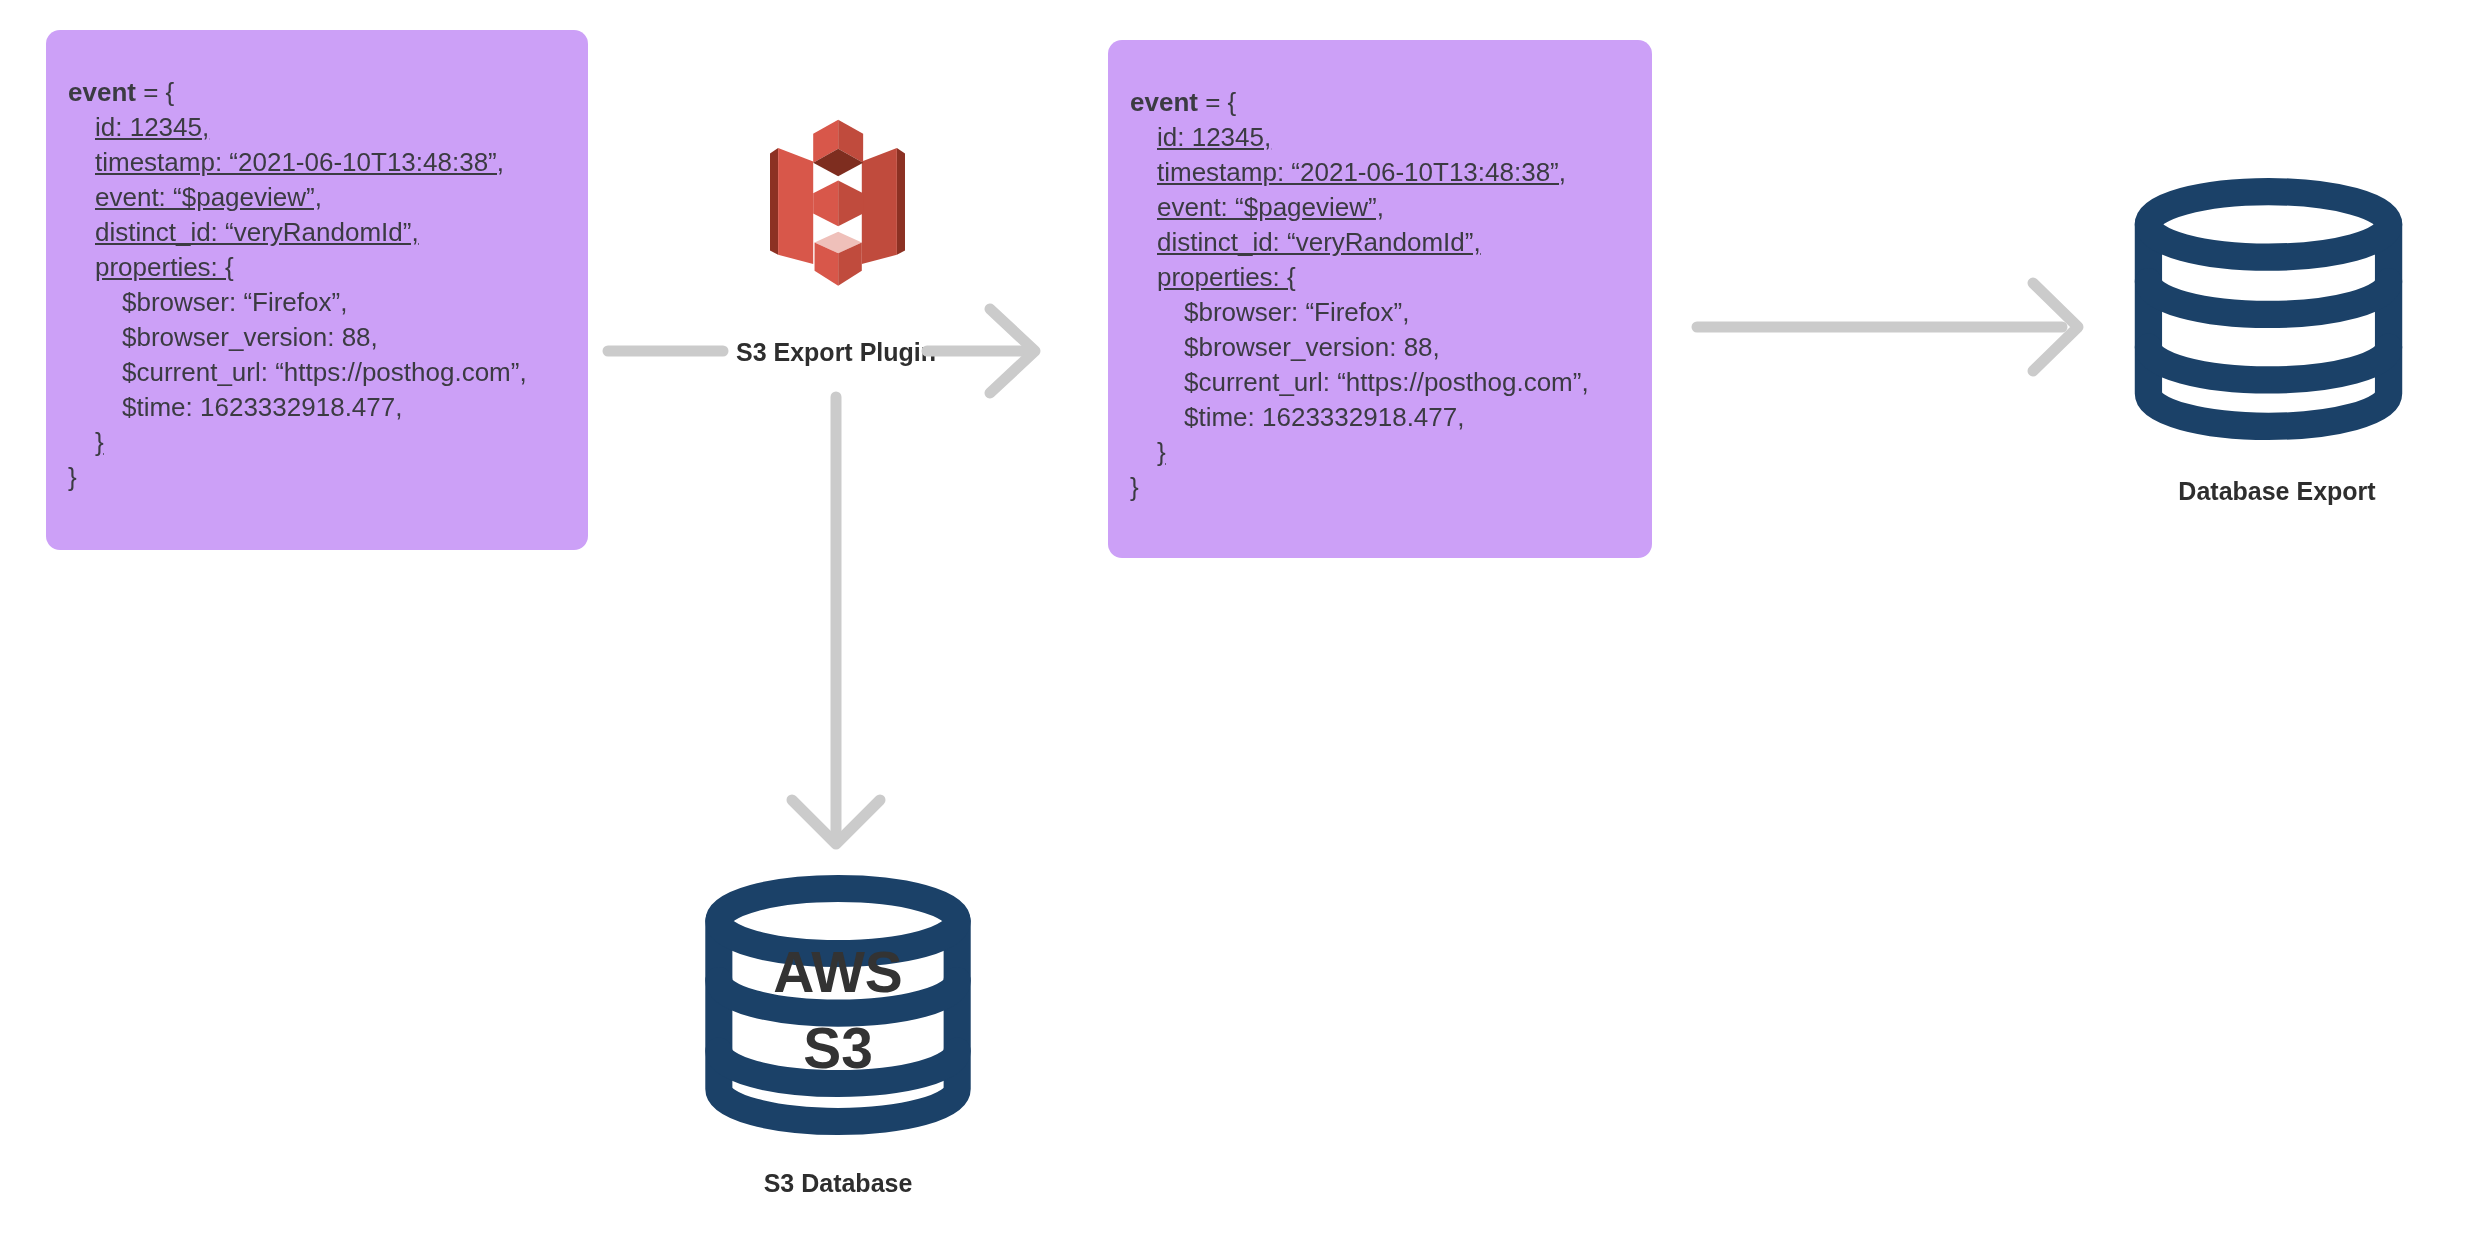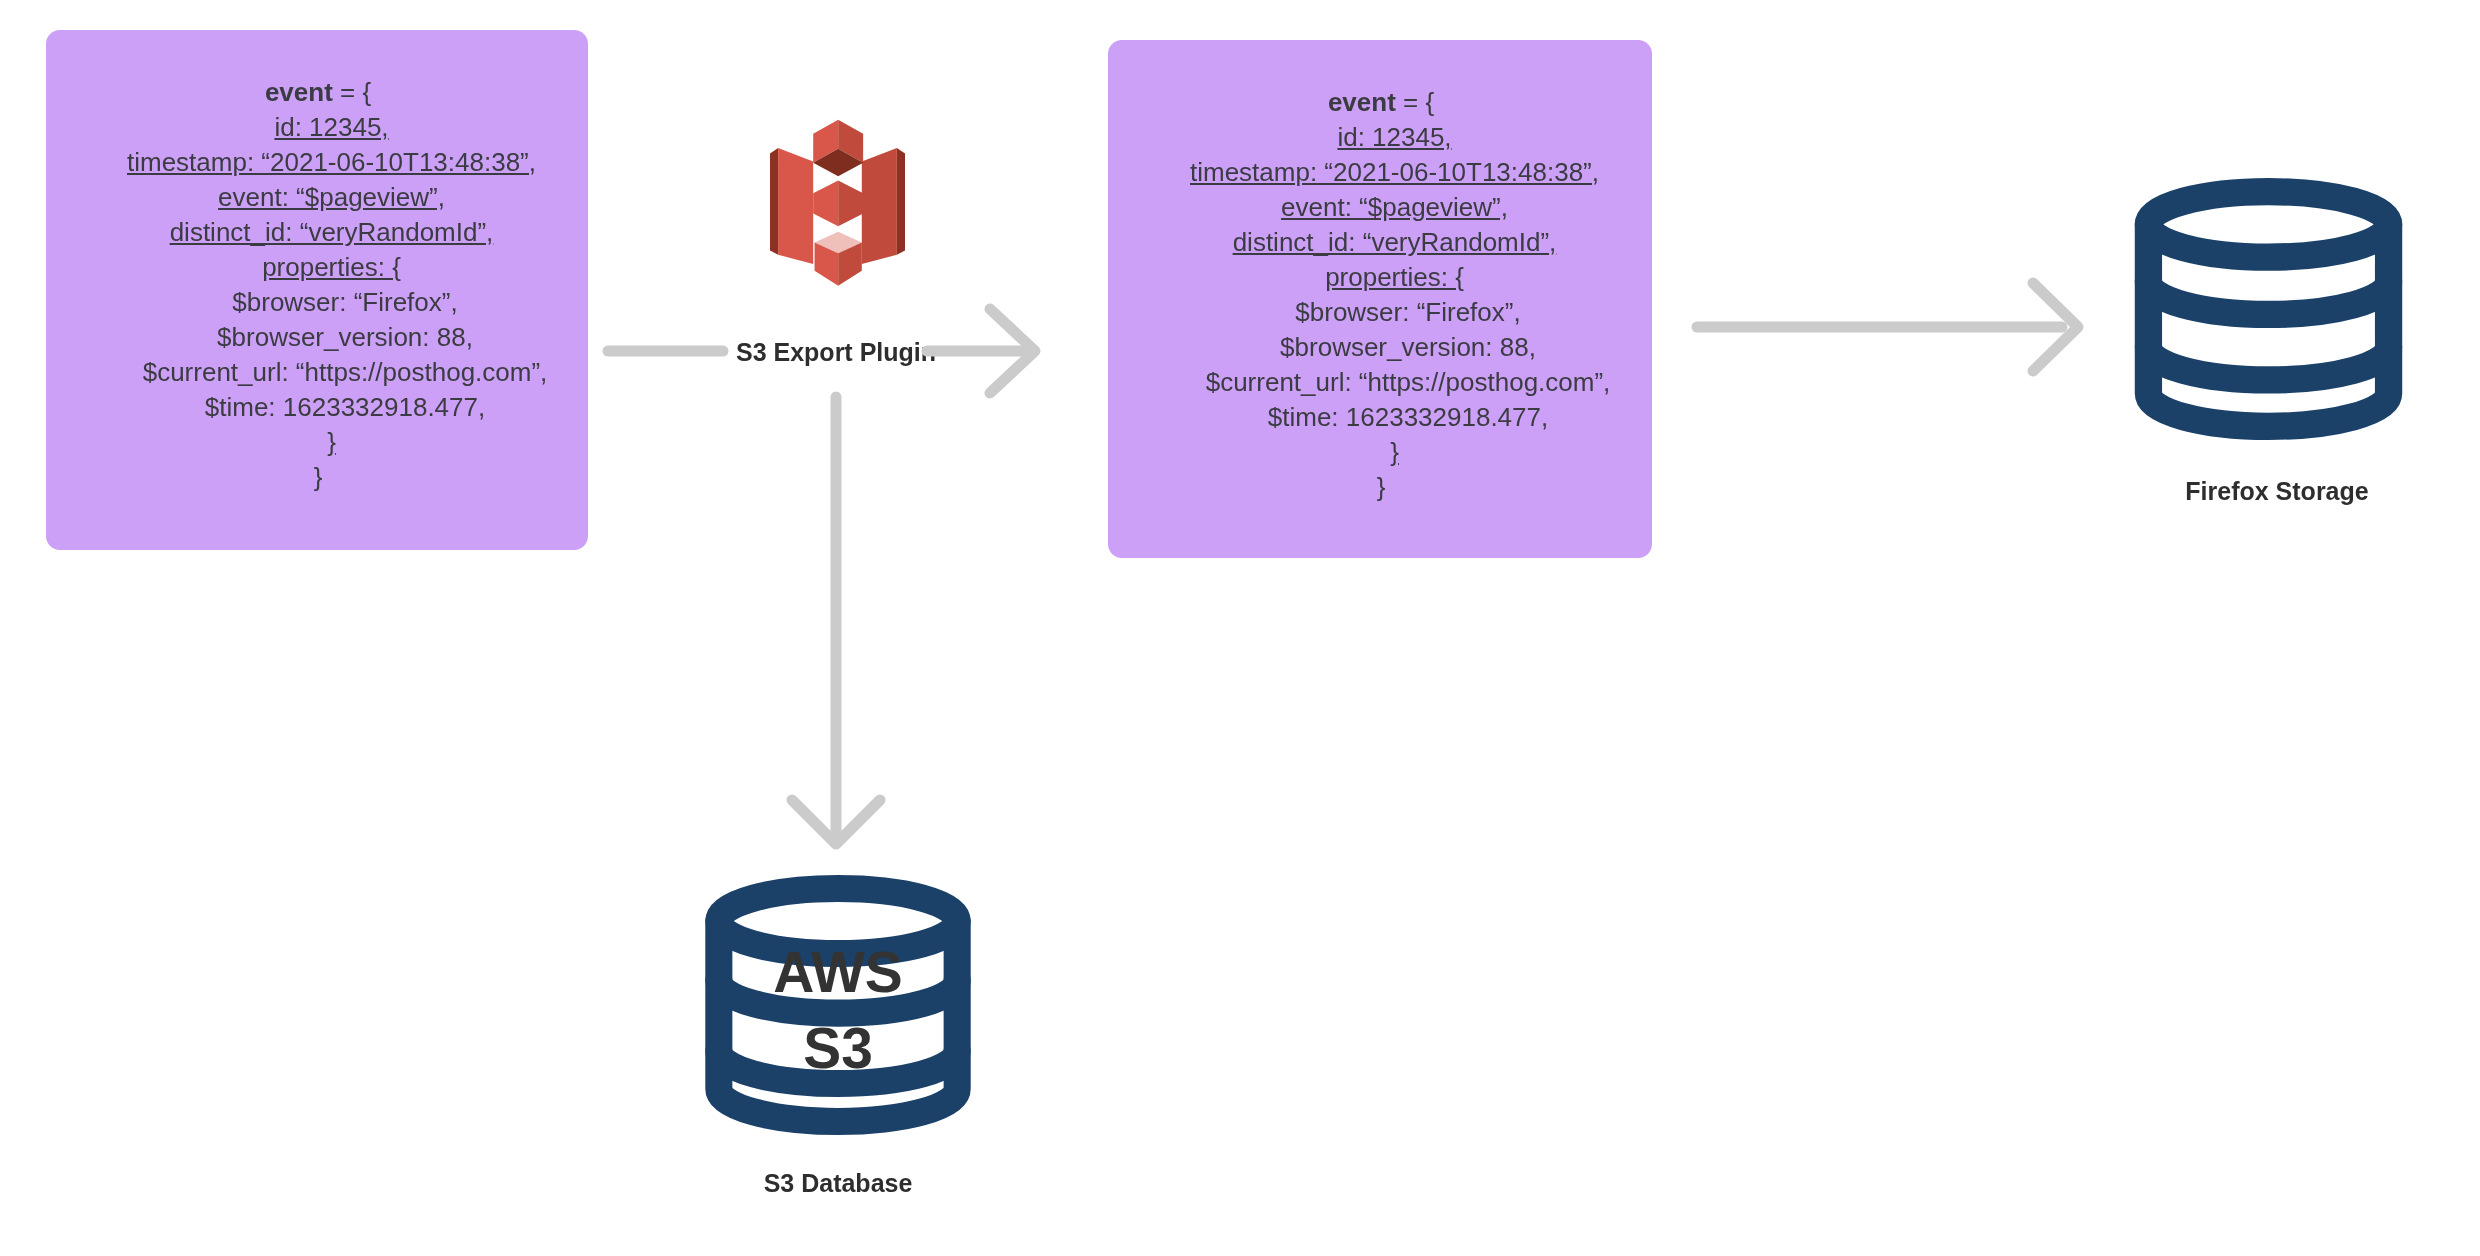--- a/index.html
+++ b/index.html
@@ -16,21 +16,20 @@
     --s3_pink:#EFC0BA;
   }
   html,body{margin:0;padding:0;background:#ffffff;}
   body{font-family:"Liberation Sans", sans-serif;}
   .canvas{
     position:relative;
     width:2480px;
     height:1256px;
     background:#ffffff;
     overflow:hidden;
-    text-align:center;
   }
   .code-box{
     position:absolute;
     background:var(--purple_box);
     border-radius:14px;
     box-sizing:border-box;
     padding:45px 20px 0 22px;
   }
   .code-box.left{ left:46px; top:30px; width:542px; height:520px; }
   .code-box.right{ left:1108px; top:40px; width:544px; height:518px; }
@@ -164,15 +163,15 @@
   <div class="diagram-label" style="left:838px; top:1183px;">S3 Database</div>
 
   <svg class="abs" style="left:2132px; top:178px;" width="273" height="262" viewBox="0 0 100 96" aria-hidden="true">
     <path class="cyl-fill" d="M6 17 H94 V79 A44 12 0 0 1 6 79 Z"></path>
     <path class="cyl-stroke" d="M6 17 V79 A44 12 0 0 0 94 79 V17"></path>
     <path class="cyl-stroke" d="M6 38 A44 12 0 0 0 94 38"></path>
     <path class="cyl-stroke" d="M6 62 A44 12 0 0 0 94 62"></path>
     <ellipse class="cyl-stroke" style="fill:#ffffff" cx="50" cy="17" rx="44" ry="12"></ellipse>
   </svg>
 
-  <div class="diagram-label" style="left:2277px; top:491px;">Firefox Storage</div>
+  <div class="diagram-label" style="left:2277px; top:491px;">Database Export</div>
 
 </div>
 
 </body></html>

